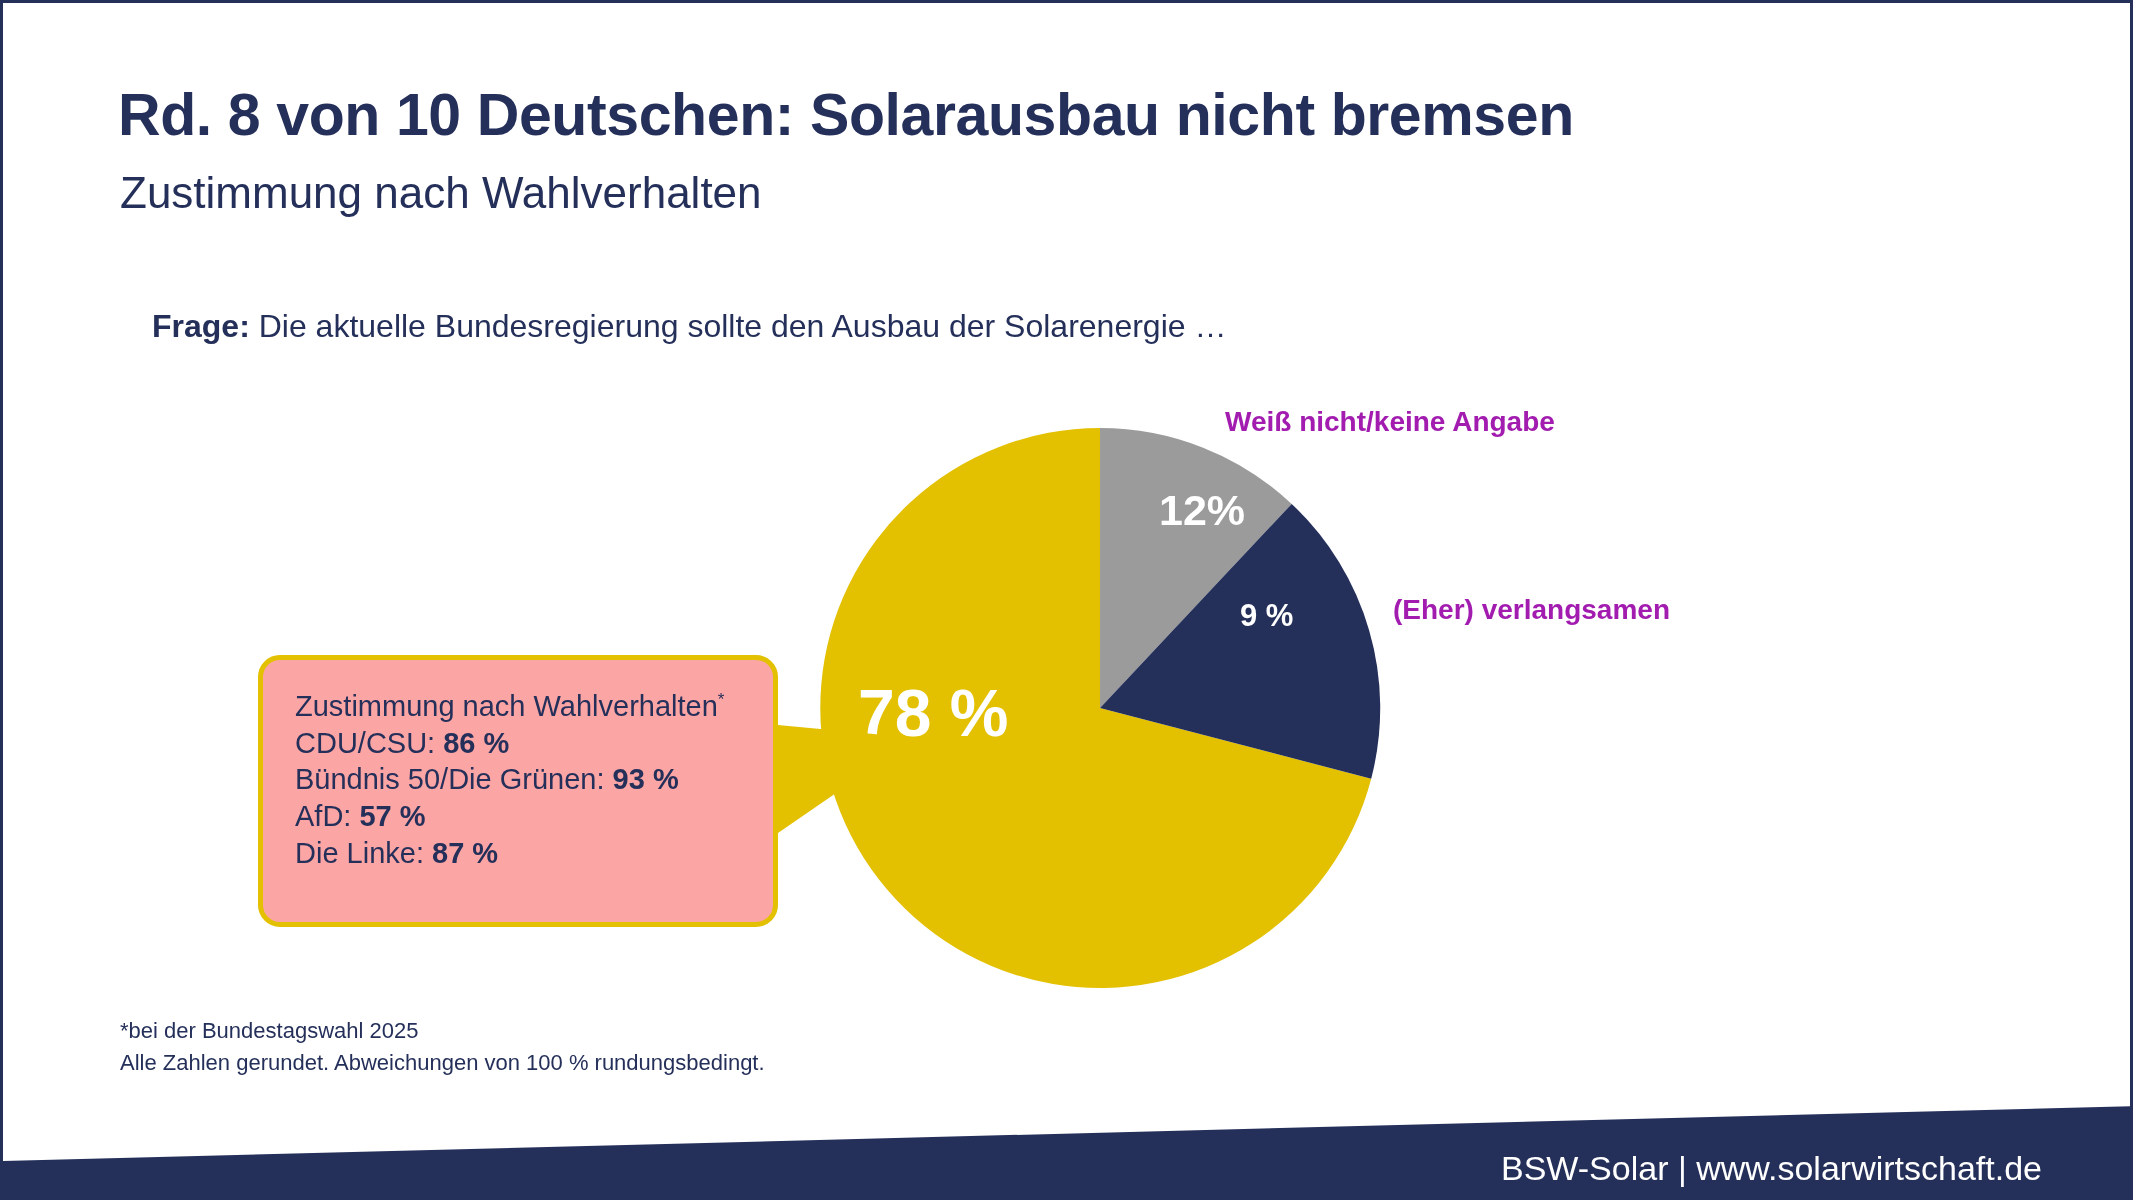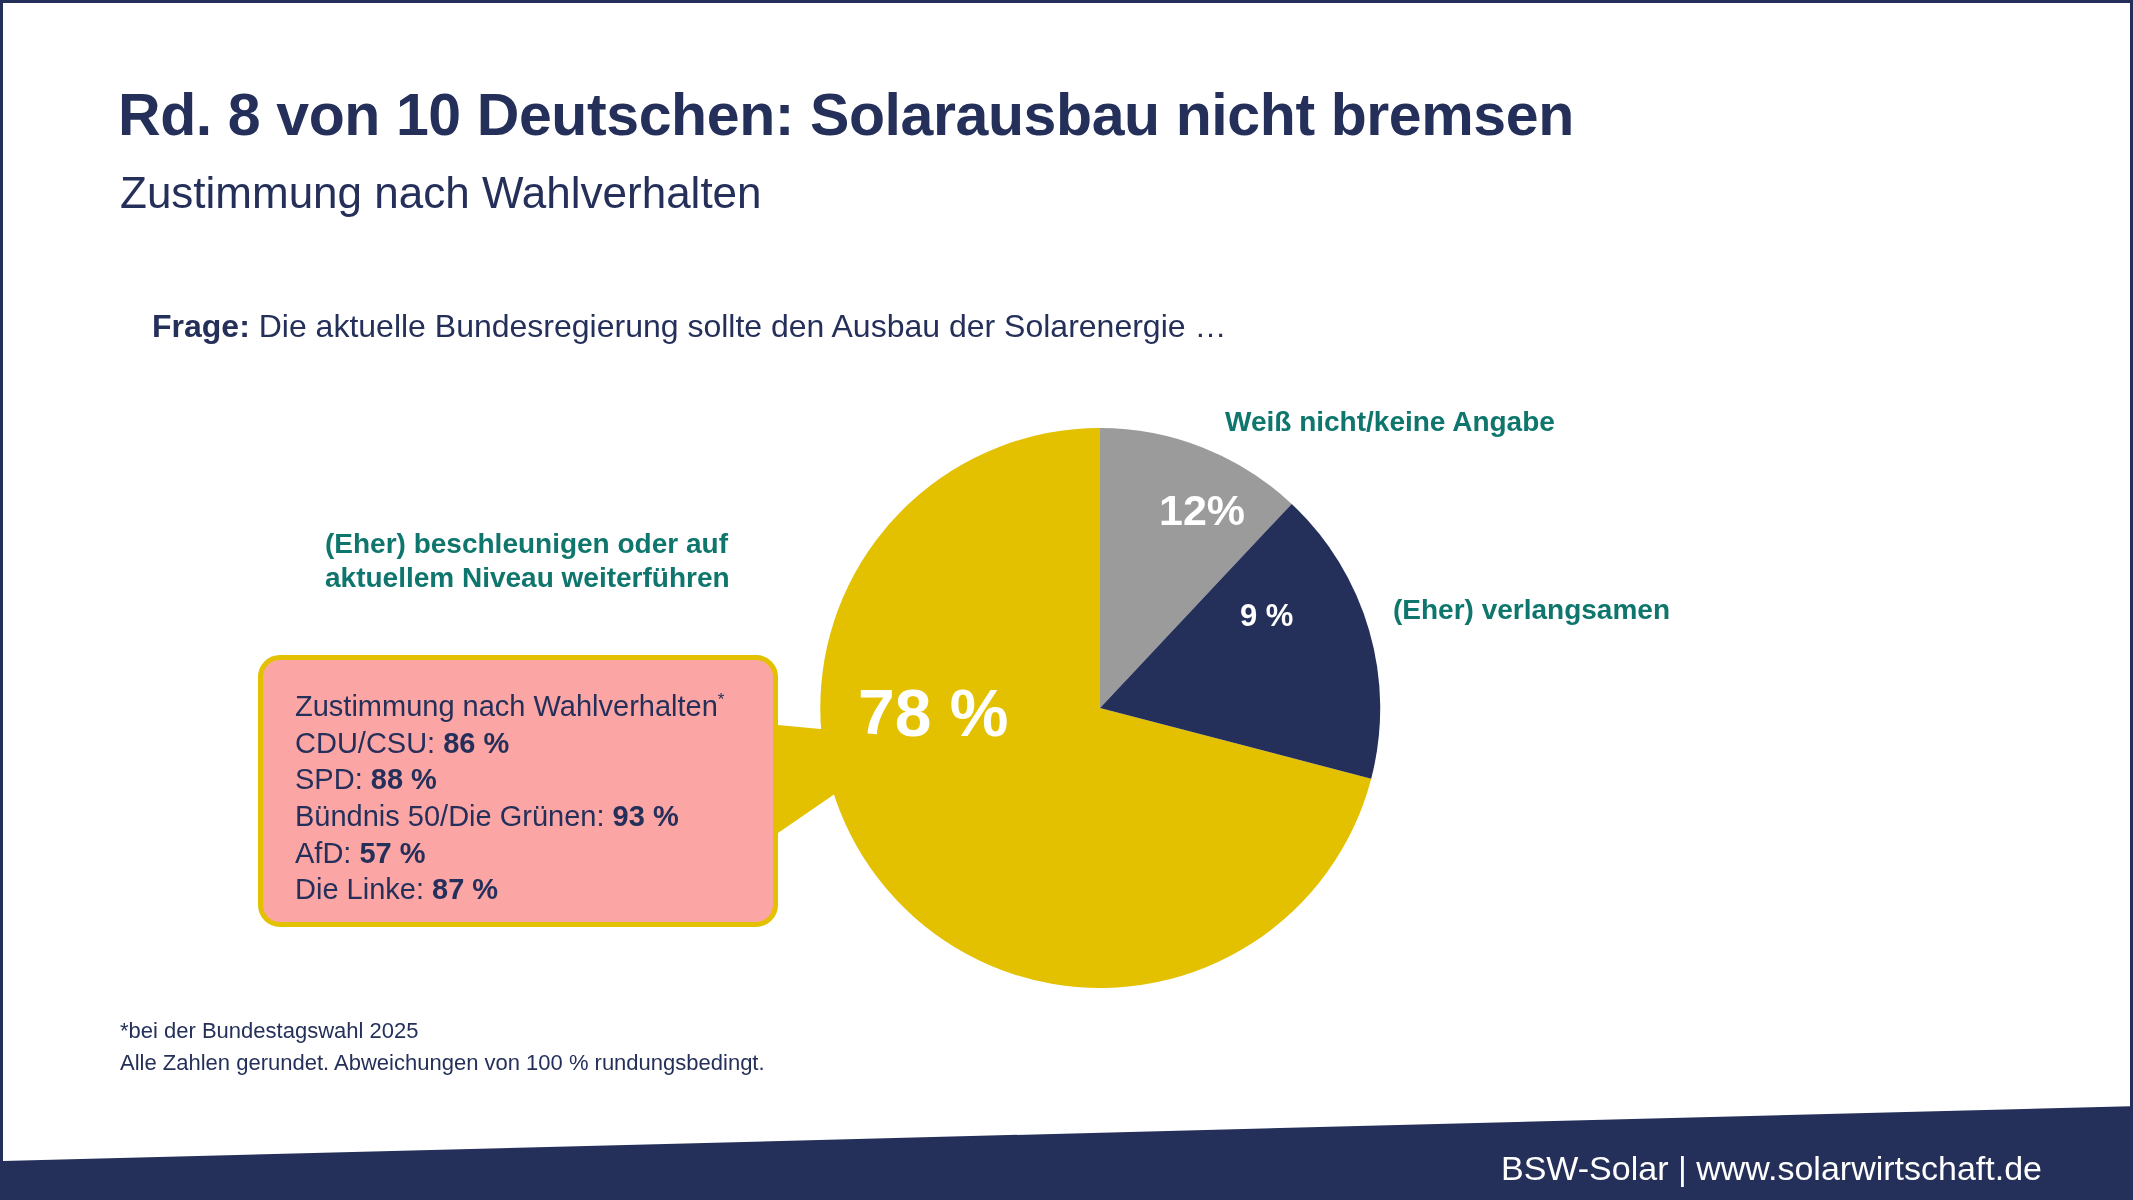--- a/index.html
+++ b/index.html
@@ -40,21 +40,21 @@
 
   .slice-label{
     position:absolute;color:#ffffff;font-weight:bold;
     white-space:nowrap;
   }
   #label-78{left:855px;top:672px;font-size:66px;}
   #label-12{left:1124px;top:483px;font-size:43px;margin-left:32px;}
   #label-9 {left:1237px;top:595px;font-size:31px;}
 
   .callout-txt{
-    position:absolute;color:#0f766e;font-weight:bold;
+    position:absolute;color:#a21caf;font-weight:bold;
     font-size:28px;line-height:1.22;white-space:nowrap;
   }
   #lbl-weiss{left:1222px;top:402px;}
   #lbl-verlang{left:1390px;top:590px;}
   #lbl-besch{left:322px;top:524px;}
 
   
   #callout{
     position:absolute;left:255px;top:652px;
     width:520px;height:272px;
@@ -107,34 +107,29 @@
       <path fill="#25305a" d="M 1097 705 L 1288.7 500.9 A 280 280 0 0 1 1368.2 775.7 Z"></path>
     </svg>
   </div>
 
   <div class="slice-label" id="label-78">78 %</div>
   <div class="slice-label" id="label-12">12%</div>
   <div class="slice-label" id="label-9">9 %</div>
 
   <div class="callout-txt" id="lbl-weiss">Weiß nicht/keine Angabe</div>
   <div class="callout-txt" id="lbl-verlang">(Eher) verlangsamen</div>
-  <div class="callout-txt" id="lbl-besch">
-    <span style="display:block;">(Eher) beschleunigen oder auf</span>
-    <span style="display:block;">aktuellem Niveau weiterführen</span>
-  </div>
 
   <svg id="tail-svg" width="200" height="160" viewBox="0 0 200 160" aria-hidden="true">
     <path fill="#e3c000" d="M 0 30 L 158 45 L 20 140 Z"></path>
   </svg>
 
   <div id="callout">
     <div id="callout-inner">
       <span class="ln"><span>Zustimmung nach Wahlverhalten</span><sup>*</sup></span>
       <span class="ln"><span>CDU/CSU: </span><b>86 %</b></span>
-      <span class="ln"><span>SPD: </span><b>88 %</b></span>
       <span class="ln"><span>Bündnis 50/Die Grünen: </span><b>93 %</b></span>
       <span class="ln"><span>AfD: </span><b>57 %</b></span>
       <span class="ln"><span>Die Linke: </span><b>87 %</b></span>
     </div>
   </div>
 
   <div id="source">
     <span>*bei der Bundestagswahl 2025</span>
     <span>Alle Zahlen gerundet. Abweichungen von 100 % rundungsbedingt.</span>
   </div>

